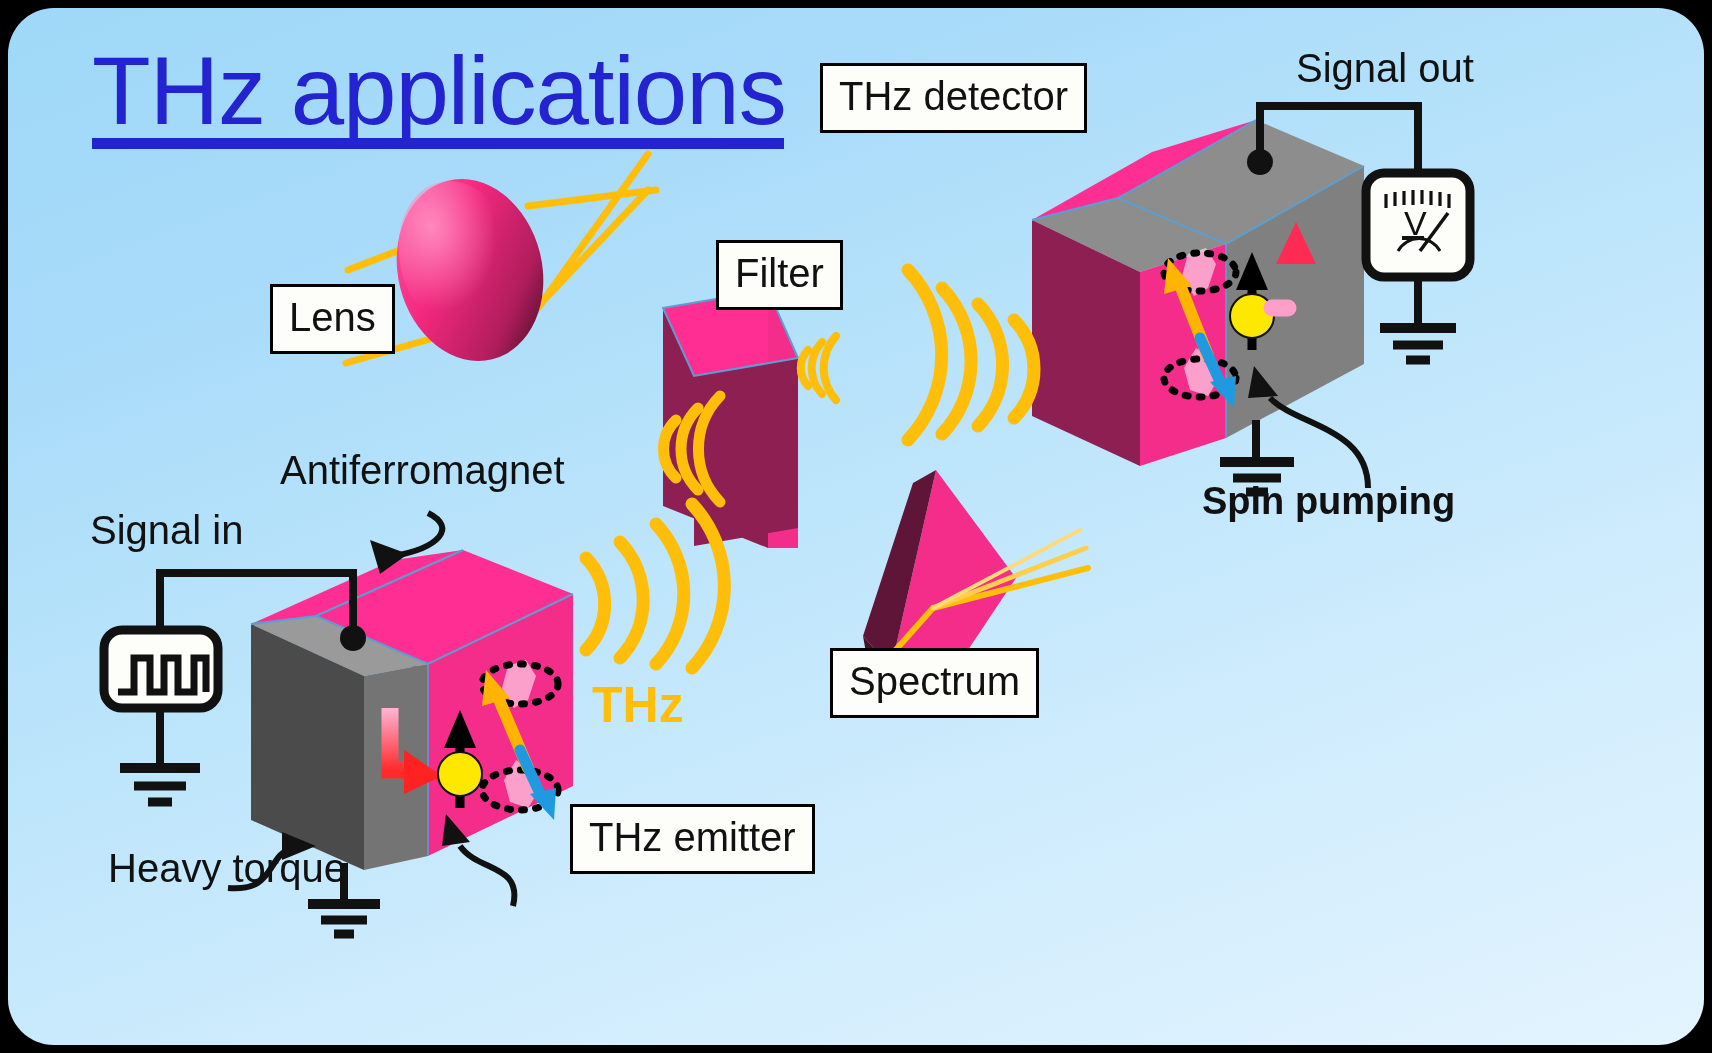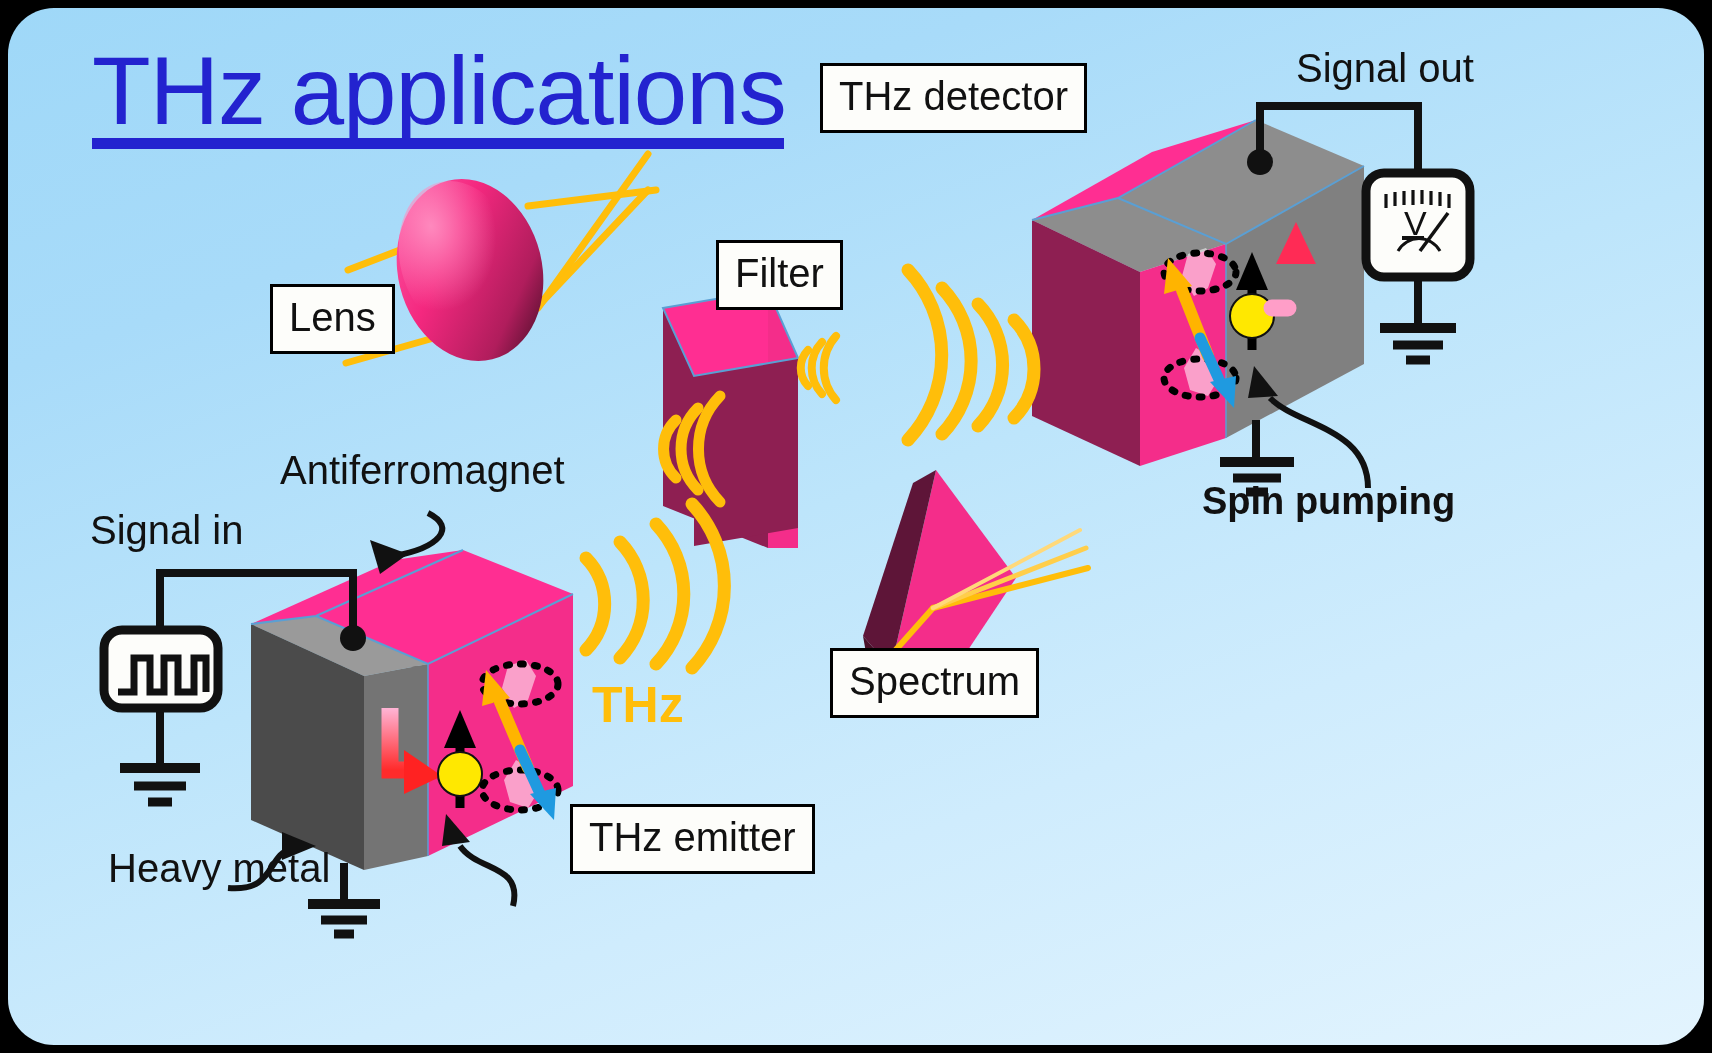--- a/index.html
+++ b/index.html
@@ -321,21 +321,21 @@
     <div class="lbl" style="left:822px;top:640px;">Spectrum</div>
 
     <div class="lbl" style="left:562px;top:796px;">THz emitter</div>
 
     <div class="plain" style="left:82px;top:500px;">Signal in</div>
 
     <div class="plain" style="left:272px;top:440px;">Antiferromagnet</div>
 
     <div class="plain" style="left:1288px;top:38px;">Signal out</div>
 
-    <div class="plain" style="left:100px;top:838px;">Heavy metal</div>
+    <div class="plain" style="left:100px;top:838px;">Heavy torque</div>
 
 
     <div class="plain bold" style="left:1194px;top:472px;">Spin pumping</div>
 
     <div id="thz-word">THz</div>
 
   </div>
 </div>
 
 </body></html>

